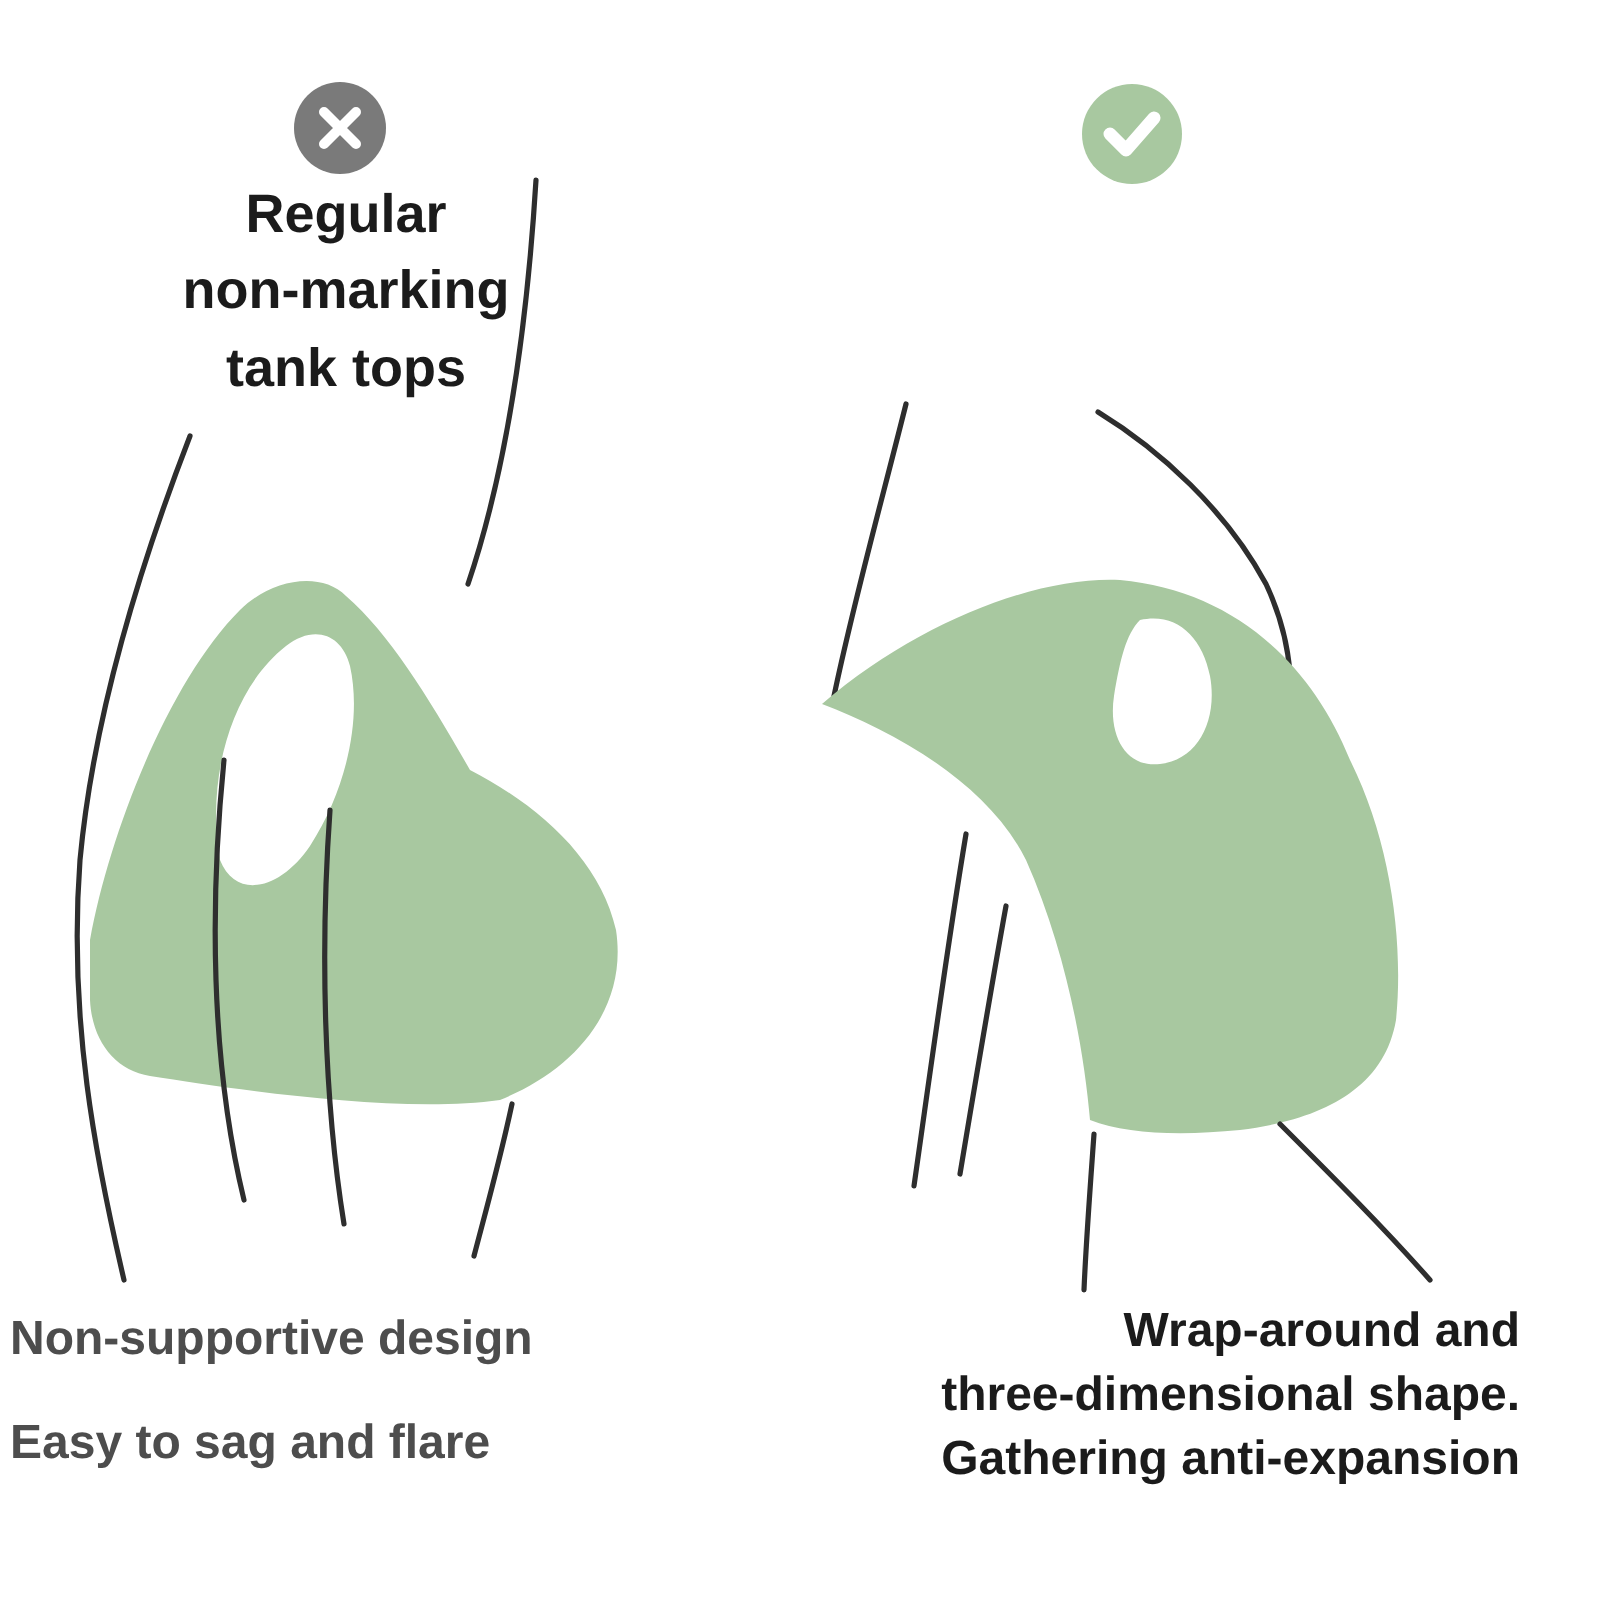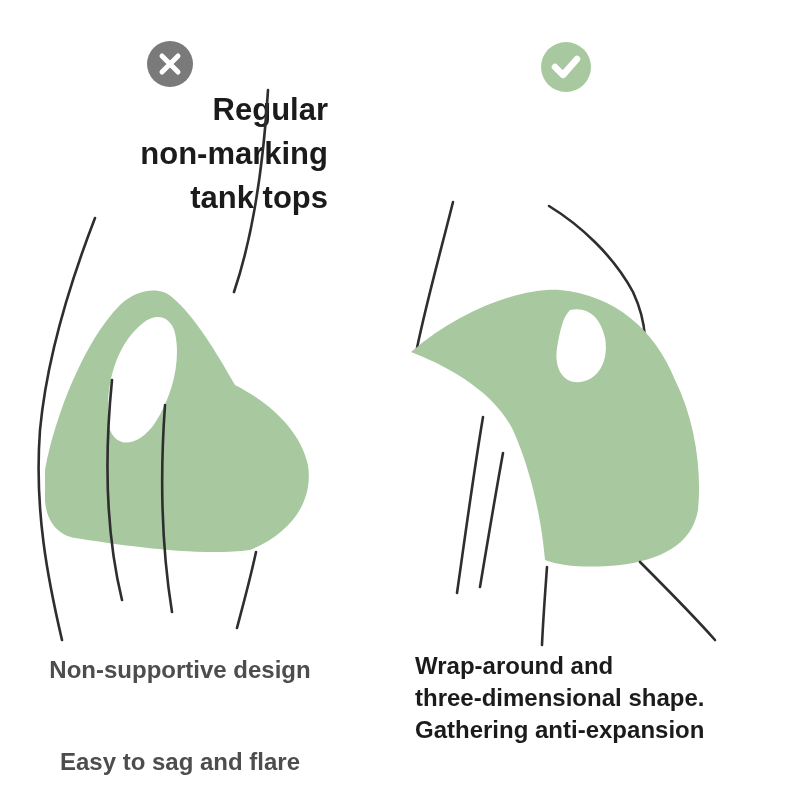--- a/index.html
+++ b/index.html
@@ -6,28 +6,28 @@
   #canvas{
     position:relative;width:800px;height:800px;margin:0 auto;
     background:var(--page_bg,#ffffff);overflow:hidden;
     font-family:"Liberation Sans","DejaVu Sans",sans-serif;
     color:var(--text_dark,#1b1b1b);
   }
   .abs{position:absolute;}
   .badge{border-radius:50%;display:flex;align-items:center;justify-content:center;}
   .badge-x{left:147px;top:41px;width:46px;height:46px;background:var(--badge_gray,#7a7a7a);}
   .badge-check{left:541px;top:42px;width:50px;height:50px;background:var(--accent_green,#a8c8a0);}
-  .title{font-weight:700;text-align:right;white-space:pre-line;line-height:1.42;font-size:31px;color:var(--text_dark,#1b1b1b);}
+  .title{font-weight:700;text-align:center;white-space:pre-line;line-height:1.42;font-size:27px;color:var(--text_dark,#1b1b1b);}
   .title-left{left:18px;top:88px;width:310px;}
   .title-right{left:440px;top:136px;width:250px;}
-  .caption-gray{font-size:24px;font-weight:600;color:var(--text_gray,#4d4d4d);text-align:center;}
+  .caption-gray{font-size:24px;font-weight:600;color:var(--text_gray,#4d4d4d);}
   .caption-left-1{left:5px;top:656px;width:350px;}
-  .caption-left-2{left:5px;top:748px;width:350px;}
+  .caption-left-2{left:5px;top:708px;width:350px;}
   .caption-right{left:415px;top:650px;width:345px;font-size:24px;font-weight:700;
-    color:var(--text_dark,#1b1b1b);text-align:left;white-space:pre-line;line-height:1.34;}
+    color:var(--text_dark,#1b1b1b);text-align:right;white-space:pre-line;line-height:1.34;}
   svg{display:block;}
   .ln{fill:none;stroke:var(--line,#2e2e2e);stroke-width:2.6;stroke-linecap:round;stroke-linejoin:round;}
   .fillg{fill:var(--accent_green,#a8c8a0);fill-rule:evenodd;stroke:none;}
   .icon-stroke{fill:none;stroke:#fff;stroke-linecap:round;stroke-linejoin:round;}
 </style>
 </head>
 <body>
 
 <div id="canvas">
 

